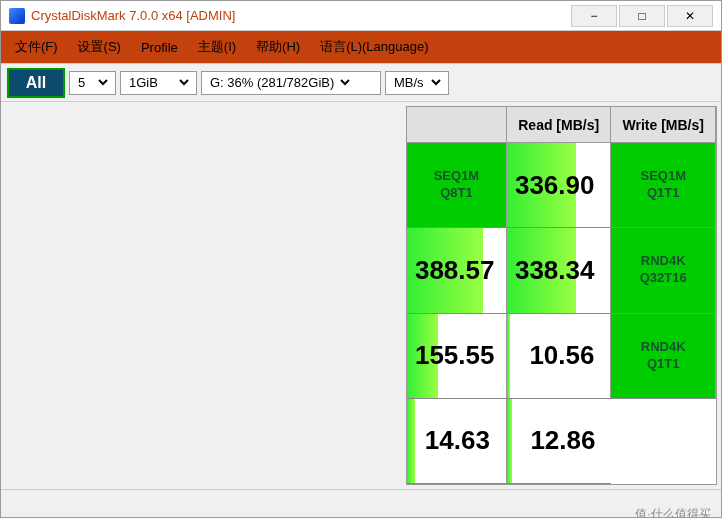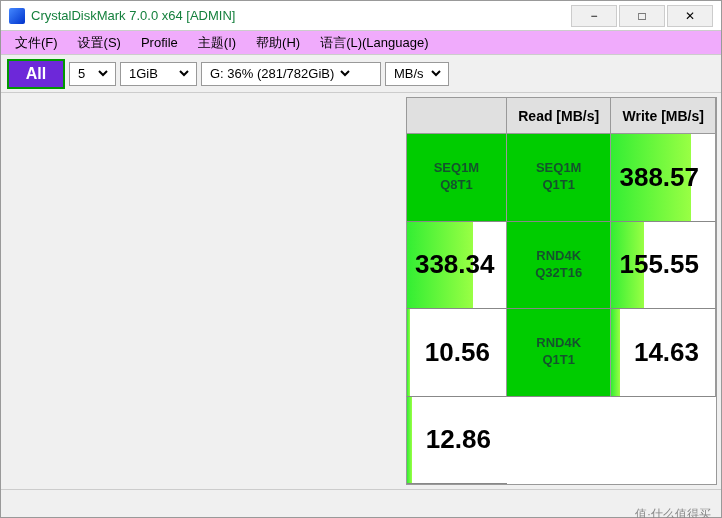--- a/index.html
+++ b/index.html
@@ -35,21 +35,21 @@
       height: 16px;
       margin-right: 6px;
       background: linear-gradient(135deg, #4488ff, #0033cc);
       border-radius: 2px;
       flex-shrink: 0;
     }
 
     .title-bar-text {
       flex: 1;
       font-size: 13px;
-      color: #15803d;
+      color: #c2410c;
     }
 
     .title-bar-controls {
       display: flex;
       gap: 2px;
     }
 
     .title-bar-btn {
       width: 46px;
       height: 22px;
@@ -58,22 +58,22 @@
       cursor: pointer;
       font-size: 12px;
       display: flex;
       align-items: center;
       justify-content: center;
     }
 
     .menu-bar {
       display: flex;
       align-items: center;
-      padding: 10px 6px;
-      background: #f0abfc;
+      padding: 16px 6px;
+      background: #c2410c;
       border-bottom: 1px solid #ccc;
       height: 24px;
       gap: 4px;
     }
 
     .menu-item {
       padding: 2px 8px;
       cursor: pointer;
       font-size: 13px;
       color: #000;
@@ -83,21 +83,21 @@
       display: flex;
       align-items: center;
       padding: 4px 6px;
       background: #f0f0f0;
       border-bottom: 1px solid #ccc;
       height: 38px;
       gap: 4px;
     }
 
     .all-btn {
-      background: #6d28d9;
+      background: #0c4a6e;
       color: #fff;
       font-weight: bold;
       font-size: 16px;
       border: 2px solid #009900;
       padding: 4px 14px;
       cursor: pointer;
       min-width: 58px;
       height: 30px;
       display: flex;
       align-items: center;
@@ -301,20 +301,24 @@
 
       <div class="header-empty"></div>
       <div class="header-cell">
         <span>Read [MB/s]</span>
       </div>
       <div class="header-cell">
         <span>Write [MB/s]</span>
       </div>
 
       <div class="row-label">SEQ1M<br>Q8T1</div>
+      <div class="data-cell">
+        <div class="bar-bg" style="width: 67%;"></div>
+        <span class="value">336.90</span>
+      </div>
 
       <div class="row-label">SEQ1M<br>Q1T1</div>
       <div class="data-cell">
         <div class="bar-bg" style="width: 77%;"></div>
         <span class="value">388.57</span>
       </div>
       <div class="data-cell">
         <div class="bar-bg" style="width: 67%;"></div>
         <span class="value">338.34</span>
       </div>

